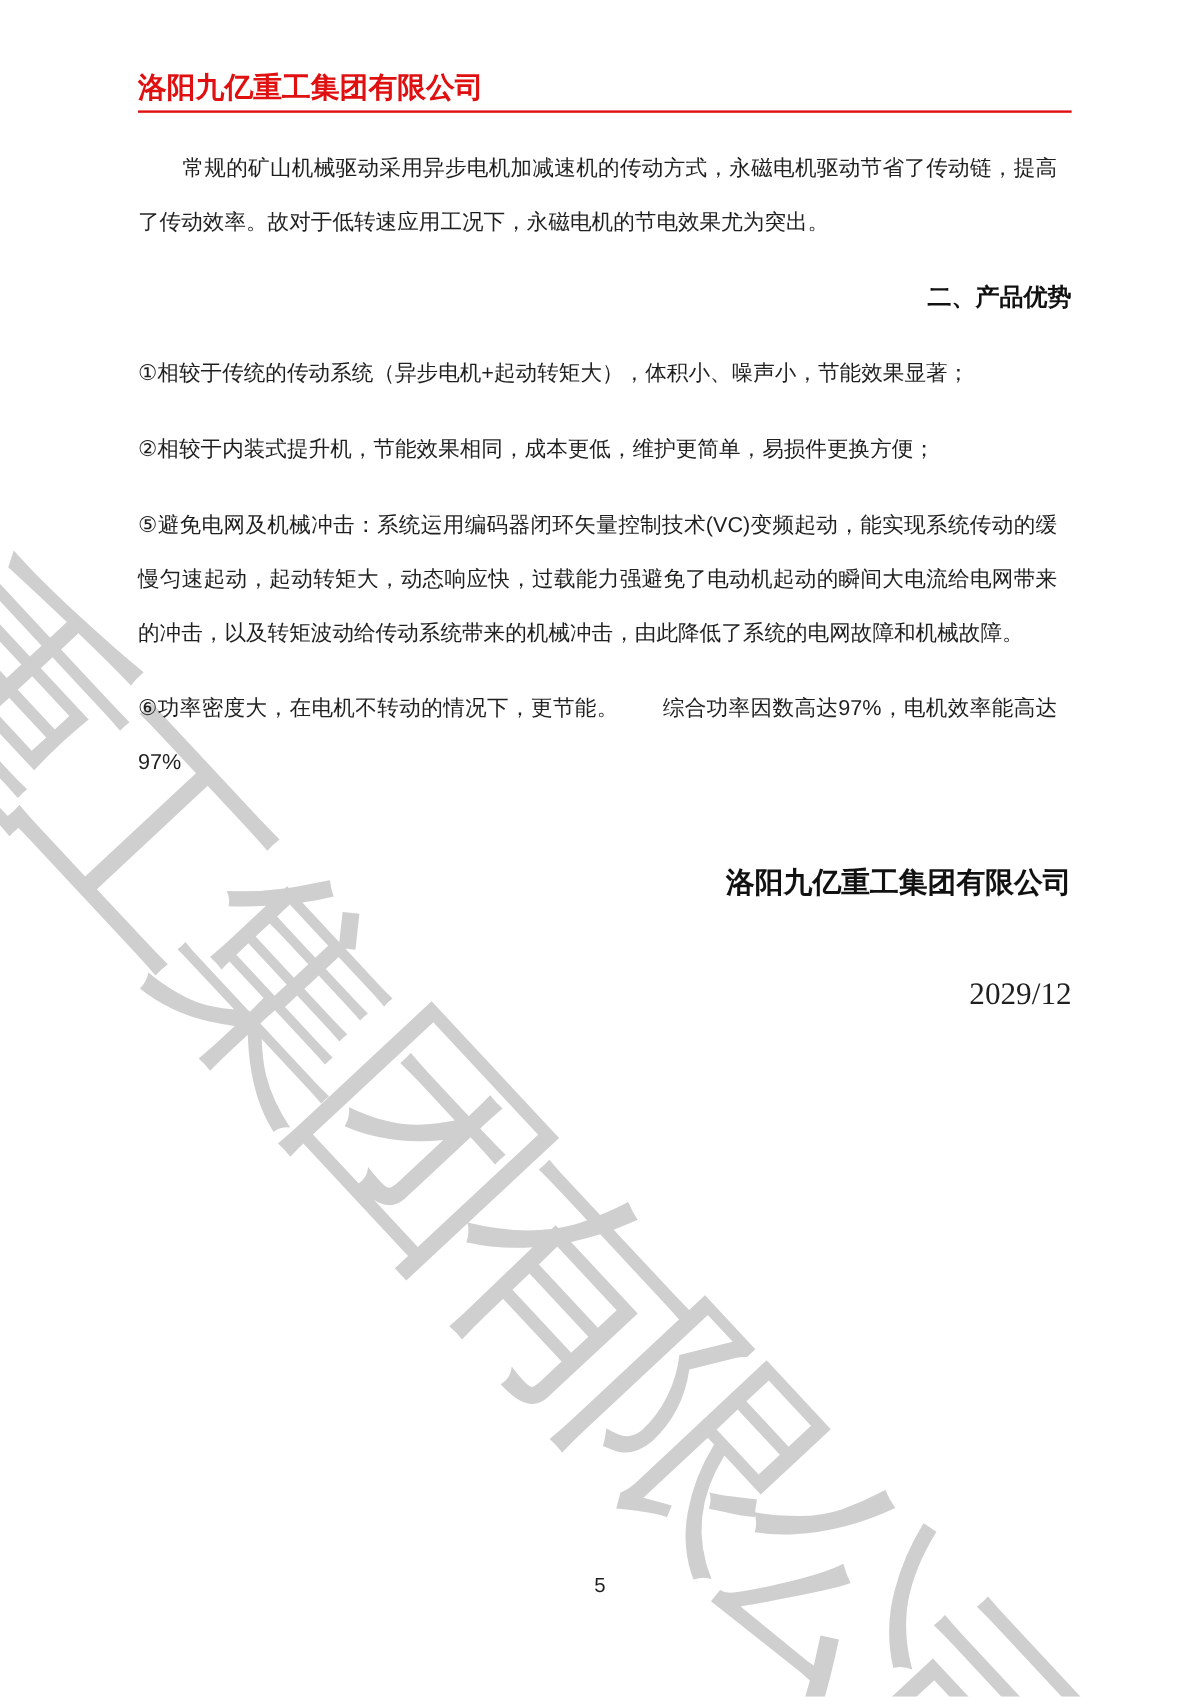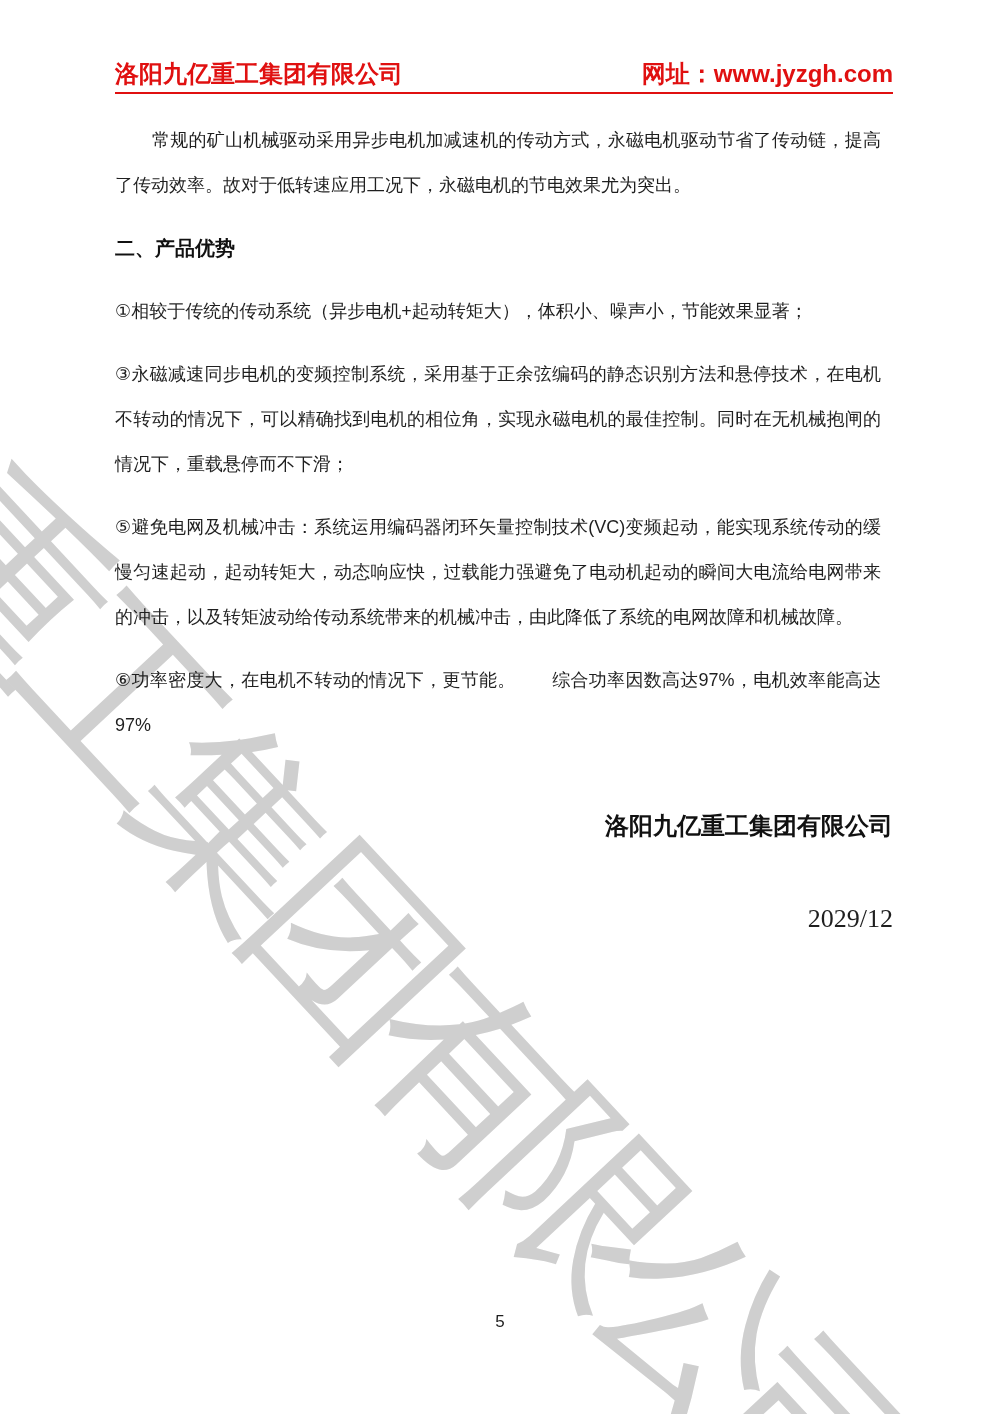--- a/index.html
+++ b/index.html
@@ -62,21 +62,21 @@
 
   .content p { line-height: 45px; margin: 0 12px 18px 0; }
   .intro { text-indent: 37px; }
 
   .section-title {
     font-size: 20px;
     font-weight: bold;
     line-height: 45px;
     margin: 0 0 18px 0;
     color: #111111;
-    text-align: left;
+    text-align: right;
   }
 
   .signature {
     text-align: right;
     font-weight: bold;
     font-size: 24px;
     line-height: 30px;
     margin: 55px 0 0 0 !important;
     color: #111111;
   }
@@ -103,33 +103,32 @@
 </style>
 </head>
 <body>
 
 <div class="page">
 
   <div class="watermark">洛阳九亿重工集团有限公司</div>
 
   <div class="header">
     <span>洛阳九亿重工集团有限公司</span>
-    <span>网址：www.jyzgh.com</span>
   </div>
 
   <div class="content">
 
     <p class="intro">常规的矿山机械驱动采用异步电机加减速机的传动方式，永磁电机驱动节省了传动链，提高了传动效率。故对于低转速应用工况下，永磁电机的节电效果尤为突出。</p>
 
     <h2 class="section-title">二、产品优势</h2>
 
     <p>①相较于传统的传动系统（异步电机+起动转矩大），体积小、噪声小，节能效果显著；</p>
 
+    <p>②相较于内装式提升机，节能效果相同，成本更低，维护更简单，易损件更换方便；</p>
 
-    <p>③永磁减速同步电机的变频控制系统，采用基于正余弦编码的静态识别方法和悬停技术，在电机不转动的情况下，可以精确找到电机的相位角，实现永磁电机的最佳控制。同时在无机械抱闸的情况下，重载悬停而不下滑；</p>
 
 
     <p>⑤避免电网及机械冲击：系统运用编码器闭环矢量控制技术(VC)变频起动，能实现系统传动的缓慢匀速起动，起动转矩大，动态响应快，过载能力强避免了电动机起动的瞬间大电流给电网带来的冲击，以及转矩波动给传动系统带来的机械冲击，由此降低了系统的电网故障和机械故障。</p>
 
     <p>⑥功率密度大，在电机不转动的情况下，更节能。　　综合功率因数高达97%，电机效率能高达97%</p>
 
 
     <p class="signature">洛阳九亿重工集团有限公司</p>
 
     <p class="date">2029/12</p>

